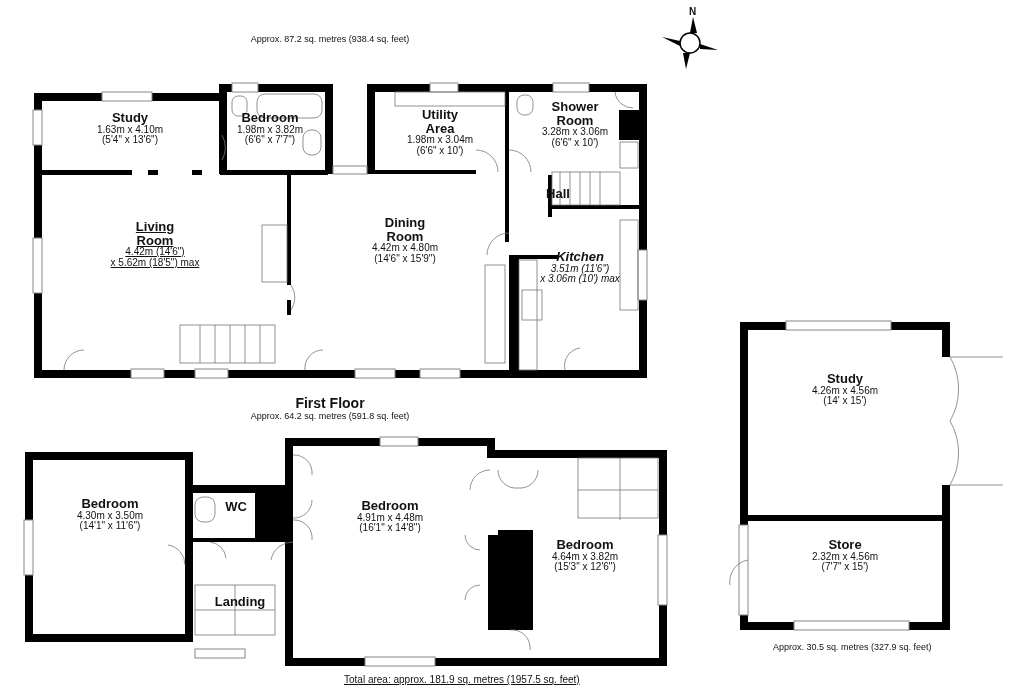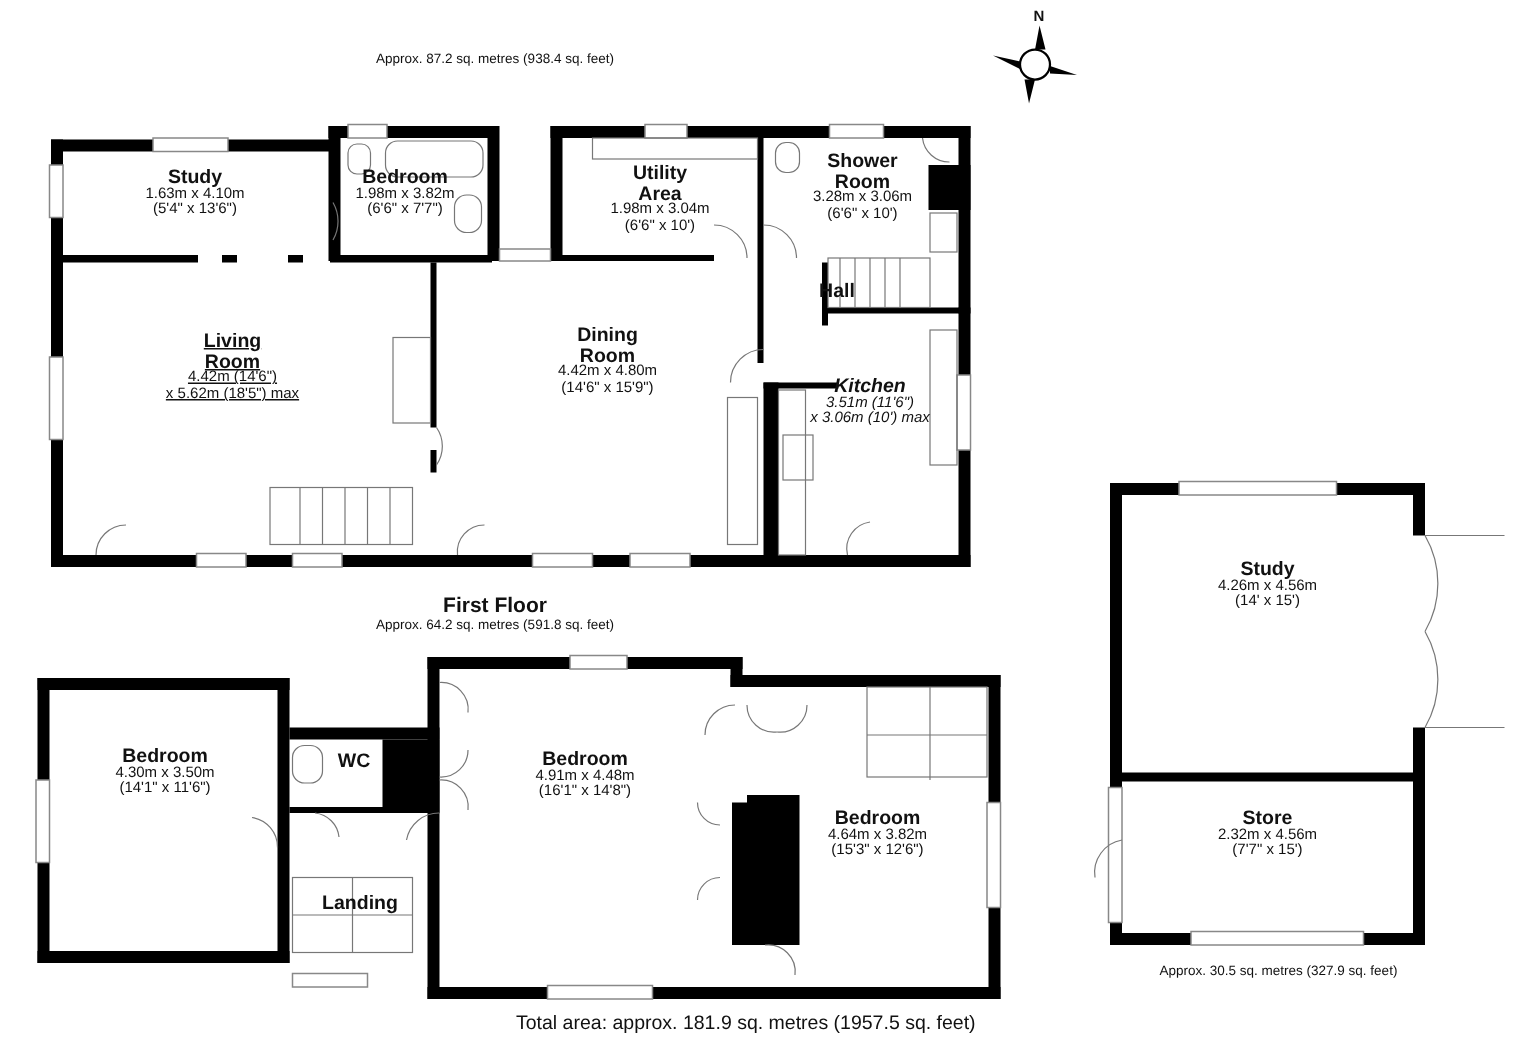--- a/index.html
+++ b/index.html
@@ -5,21 +5,21 @@
   html,body{margin:0;padding:0;background:#fff;}
   body{width:1024px;height:696px;position:relative;overflow:hidden;font-family:"Liberation Sans",sans-serif;color:#111;}
   svg.plan{position:absolute;left:0;top:0;}
   .lbl{position:absolute;text-align:center;line-height:1.05;}
   .lbl .t{font-weight:bold;font-size:13px;display:block;}
   .lbl .d{font-size:10px;display:block;}
   .ftitle{position:absolute;text-align:center;}
   .ftitle .n{font-weight:bold;font-size:14px;display:block;}
   .ftitle .a{font-size:9px;display:block;}
   .note{position:absolute;font-size:9px;}
-  .total{position:absolute;font-size:13px;}
+  .total{position:absolute;font-size:10px;text-decoration:underline;}
 </style>
 </head>
 <body>
 
 <svg class="plan" width="1024" height="696" viewBox="0 0 1024 696">
   <g fill="#000">
 
     <rect x="34" y="93" width="8" height="285"></rect>
     <rect x="34" y="93" width="190" height="8"></rect>
     <rect x="219" y="84" width="8" height="90"></rect>

